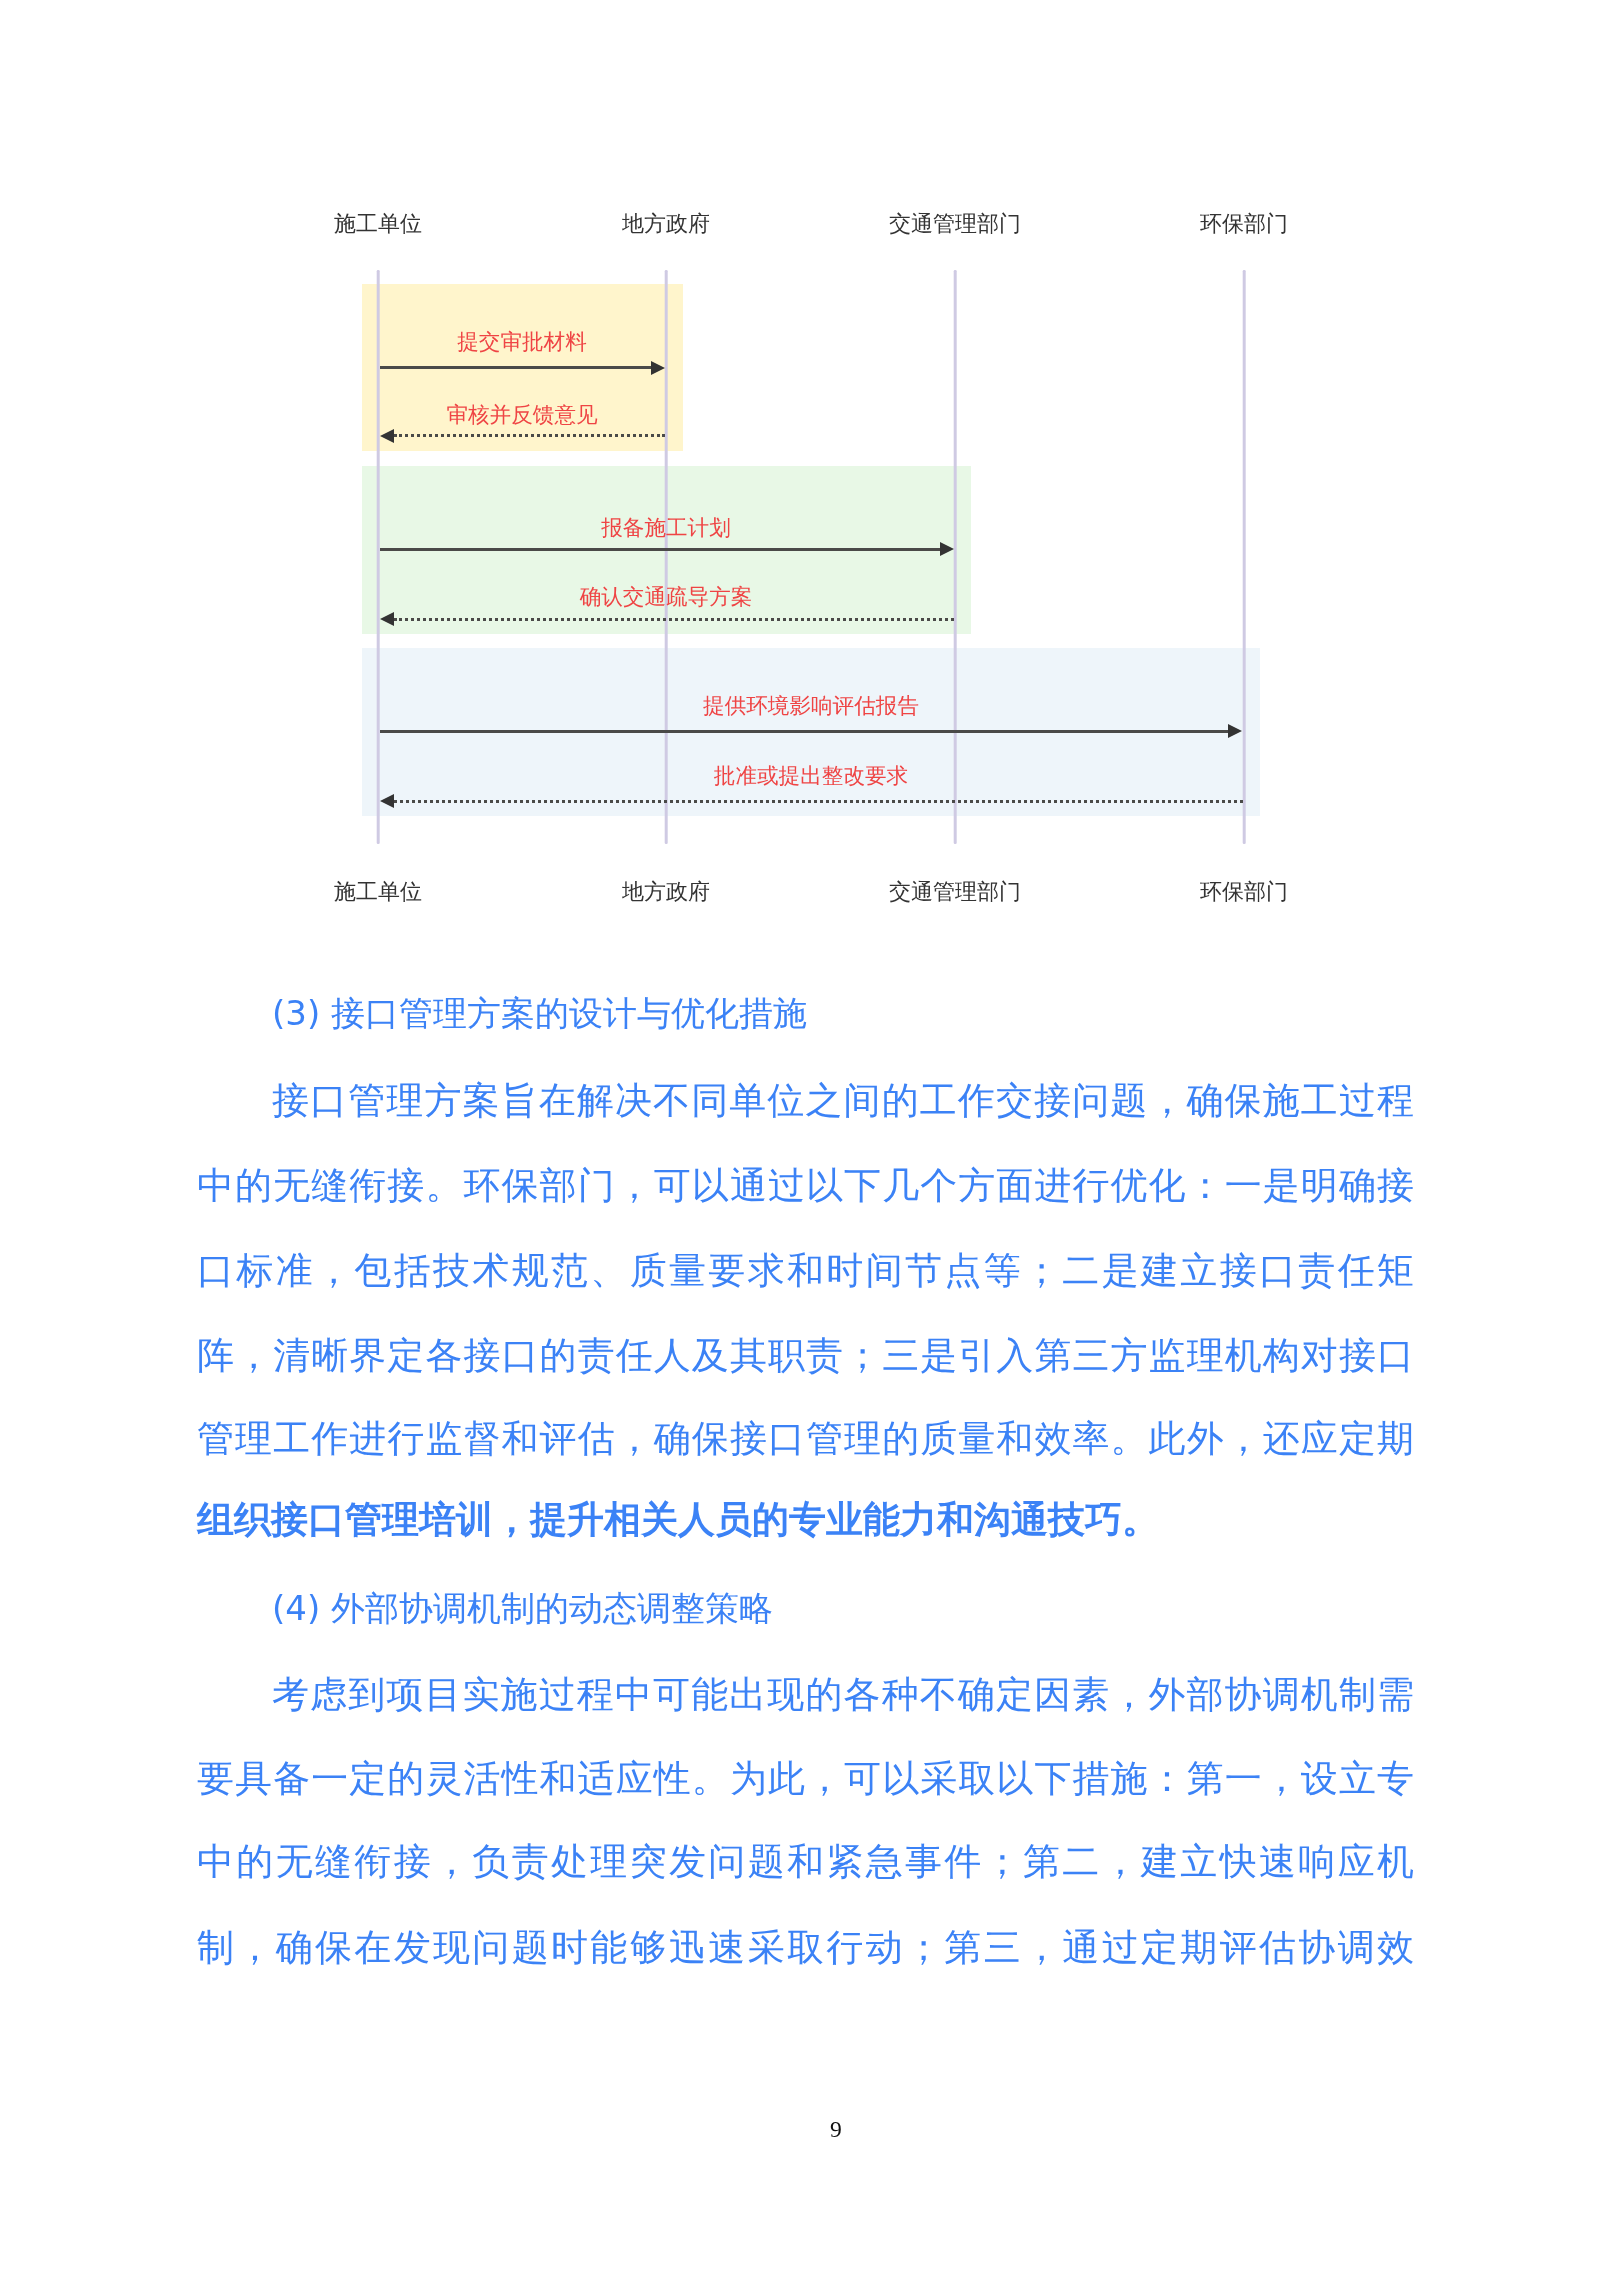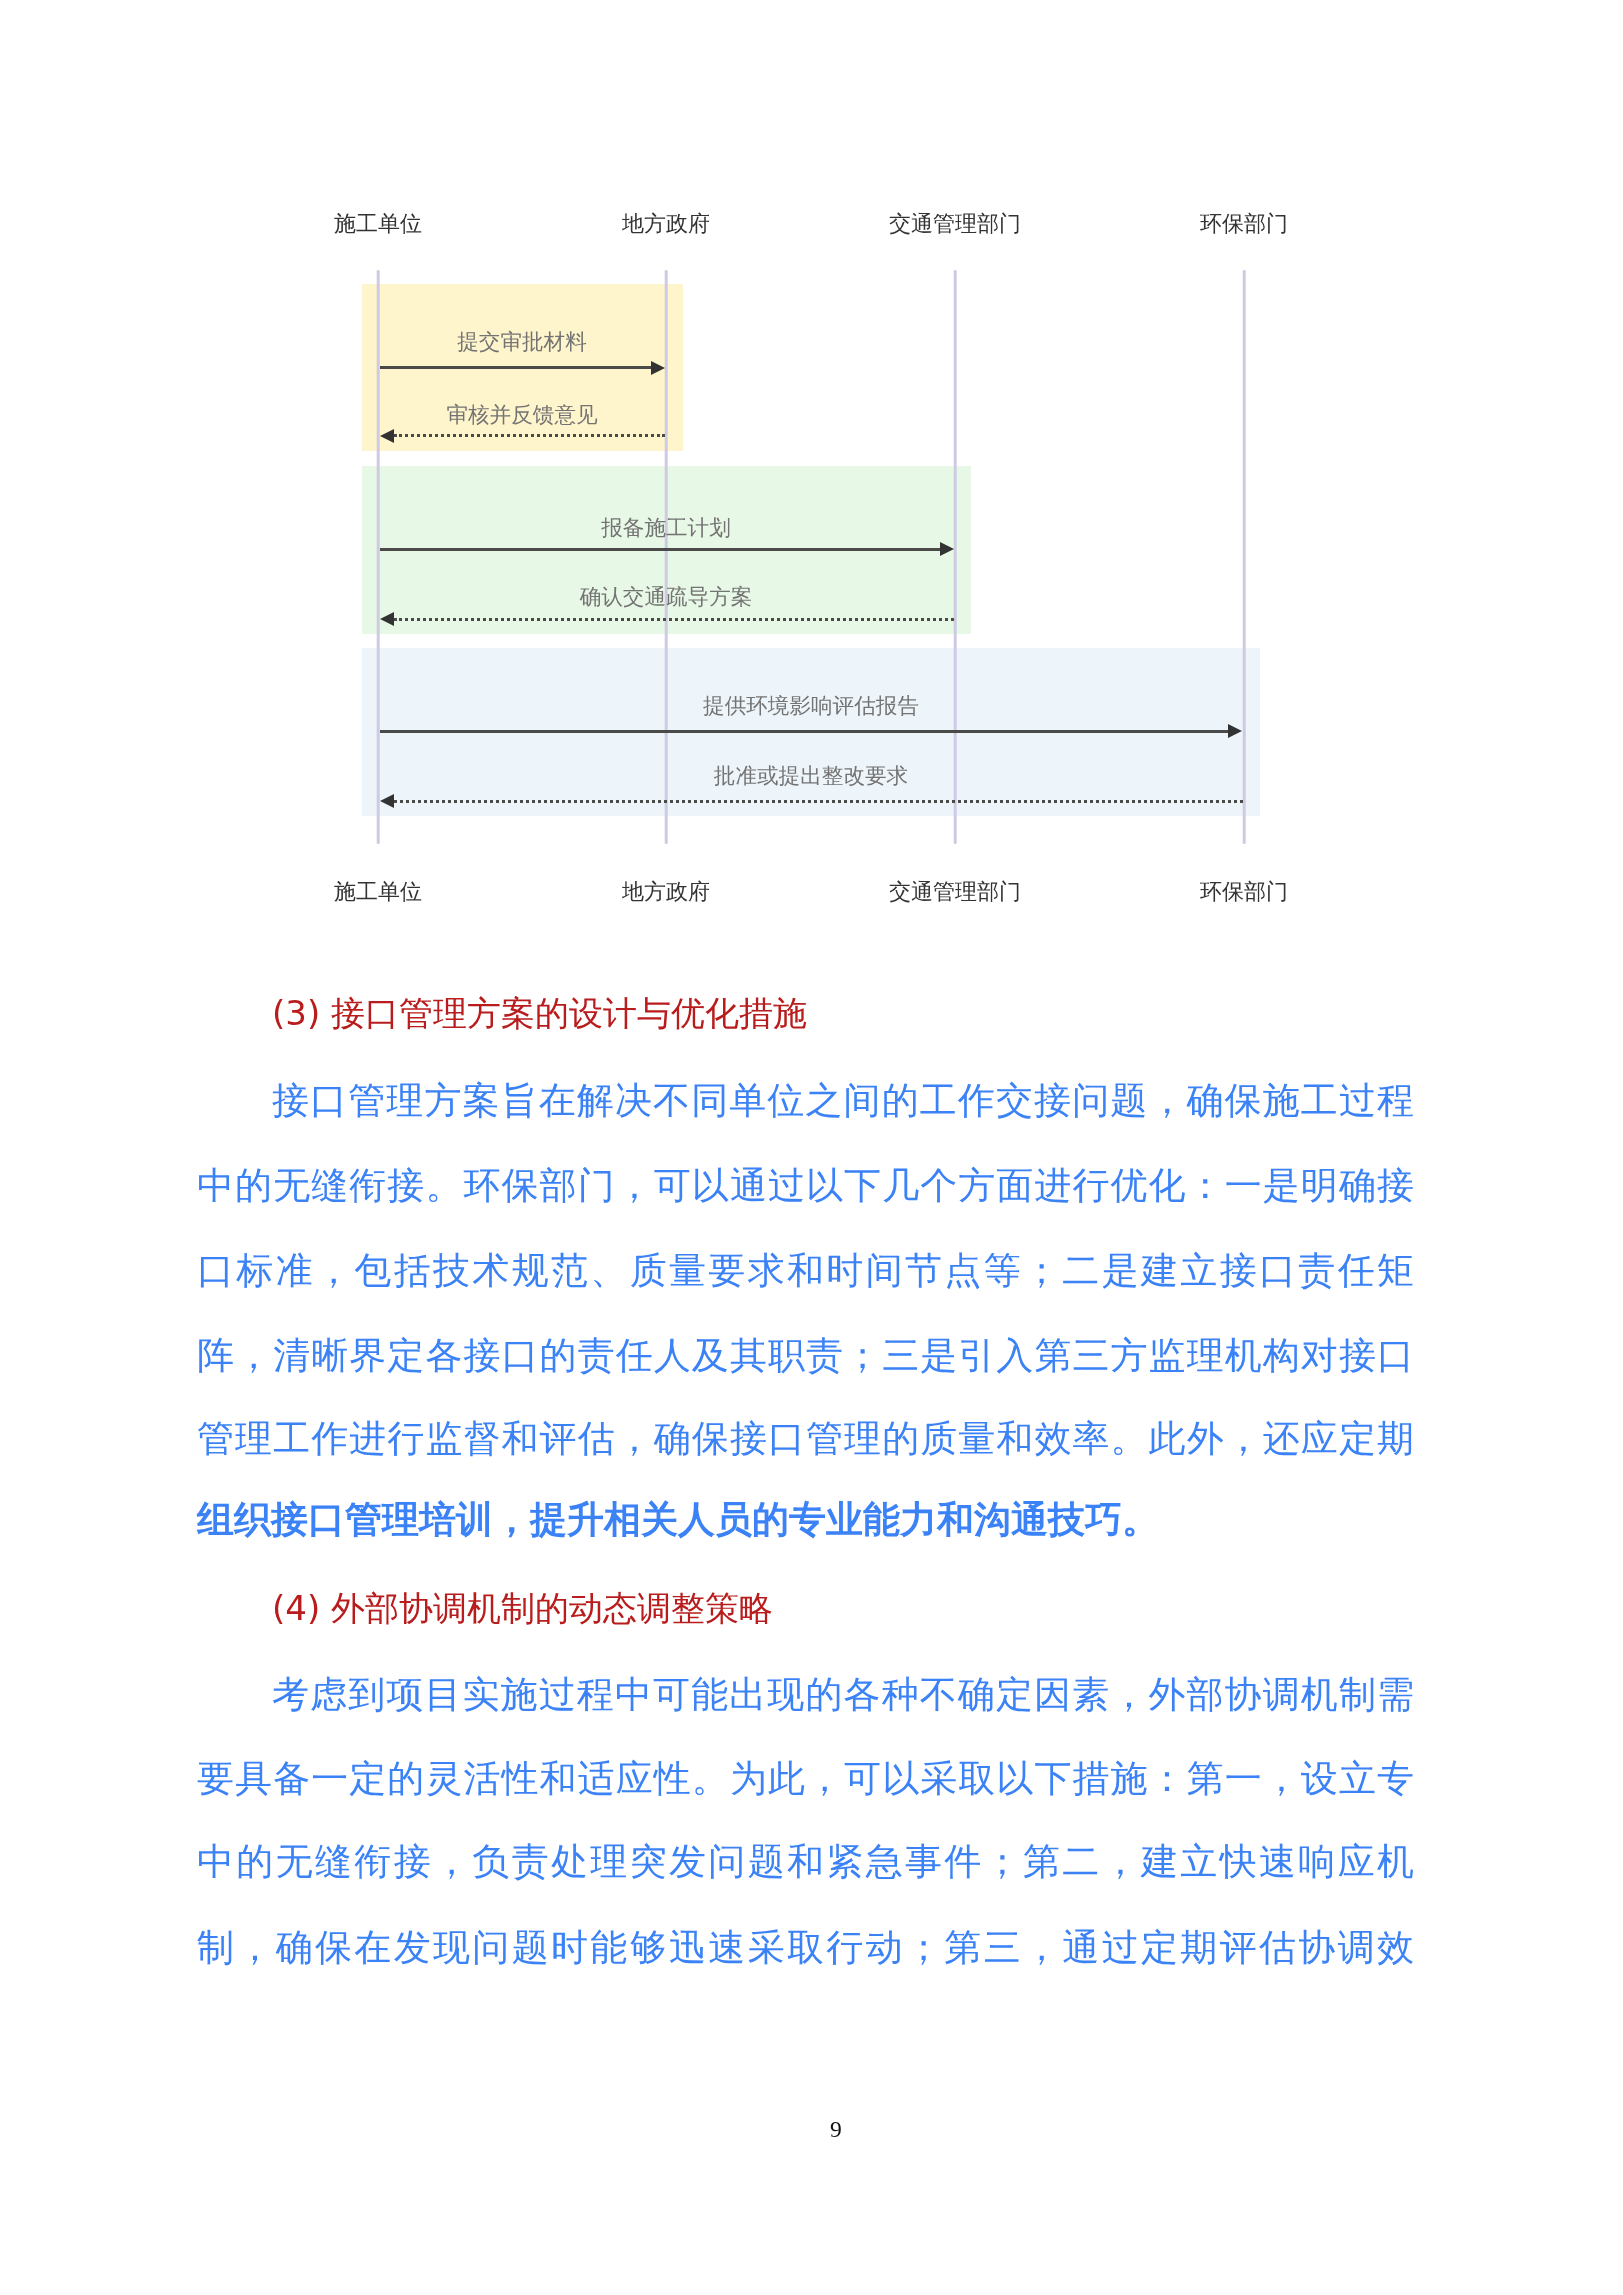--- a/index.html
+++ b/index.html
@@ -1,26 +1,26 @@
 <!DOCTYPE html>
 <html style="font-size:10.5px"><head>
 <meta charset="utf-8">
 <style>
   html, body { margin: 0; padding: 0; background: #ffffff; }
   body { width: 1623px; height: 2295px; position: relative; overflow: hidden; }
   .diagram { position: absolute; left: 0; top: 0; width: 1405px; height: 929px; }
   .actor-label { position: absolute; font-family: "DejaVu Sans", sans-serif; font-size: 22px; color: #333; transform: translate(-50%, -50%); white-space: nowrap; }
   .lifeline { position: absolute; width: 2.6px; background: #cfcae3; border-radius: 1.3px; transform: translateX(-50%); }
   .group-box { position: absolute; }
-  .msg-label { position: absolute; font-family: "DejaVu Sans", sans-serif; font-size: 21.6px; color: #737373; transform: translate(-50%, -50%); white-space: nowrap; }
+  .msg-label { position: absolute; font-family: "DejaVu Sans", sans-serif; font-size: 21.6px; color: #ef4444; transform: translate(-50%, -50%); white-space: nowrap; }
   .arrow-solid { position: absolute; height: 2.6px; background: #4a4a48; }
   .arrow-dashed { position: absolute; height: 0; border-top: 3.3px dotted #4a4a48; }
   .head-right { position: absolute; width: 0; height: 0; border-top: 7.2px solid transparent; border-bottom: 7.2px solid transparent; border-left: 14.4px solid #333; }
   .head-left { position: absolute; width: 0; height: 0; border-top: 7.2px solid transparent; border-bottom: 7.2px solid transparent; border-right: 14.4px solid #333; }
-  .heading { position: absolute; left: 272px; font-family: "DejaVu Sans", "Liberation Sans", sans-serif; font-size: 34px; color: #b91c1c; white-space: nowrap; }
+  .heading { position: absolute; left: 272px; font-family: "DejaVu Sans", "Liberation Sans", sans-serif; font-size: 34px; color: #3b82f6; white-space: nowrap; }
   .para-line { position: absolute; left: 197px; width: 1217px; font-family: "DejaVu Serif", "Liberation Serif", serif; font-size: 37px; color: #3b82f6; white-space: nowrap; text-align: justify; text-align-last: justify; }
   .para-line.indent { left: 272px; width: 1142px; }
   .para-line.last { text-align-last: left; }
   .page-number { position: absolute; left: 836px; top: 2129px; transform: translate(-50%, -50%); font-family: "Liberation Serif", "DejaVu Serif", serif; font-size: 23.6px; color: #111; }
 </style>
 </head>
 <body>
 
 <div class="diagram">
 

